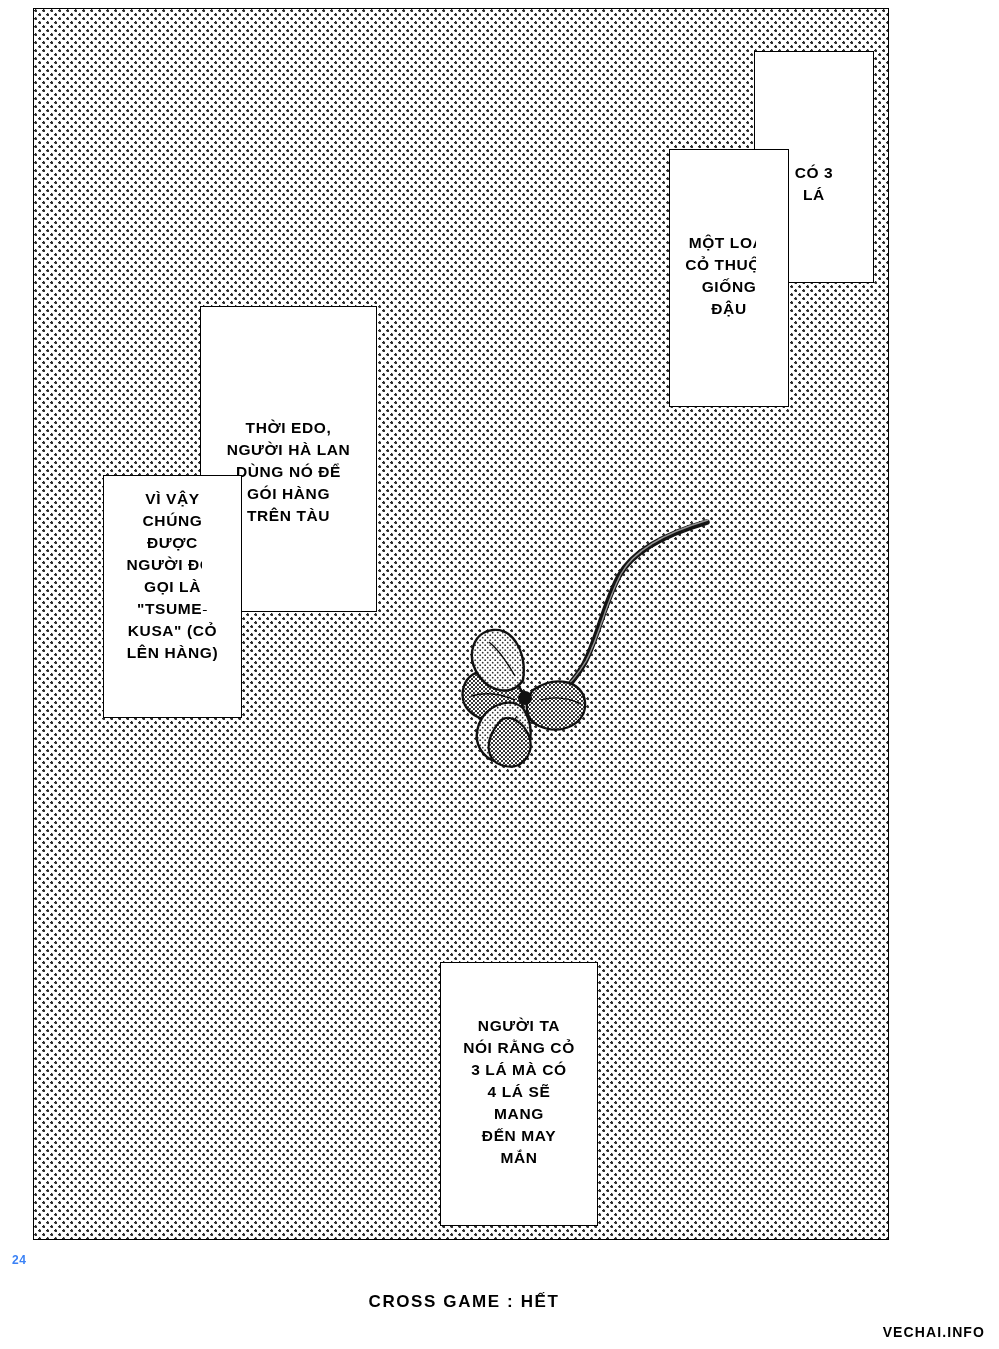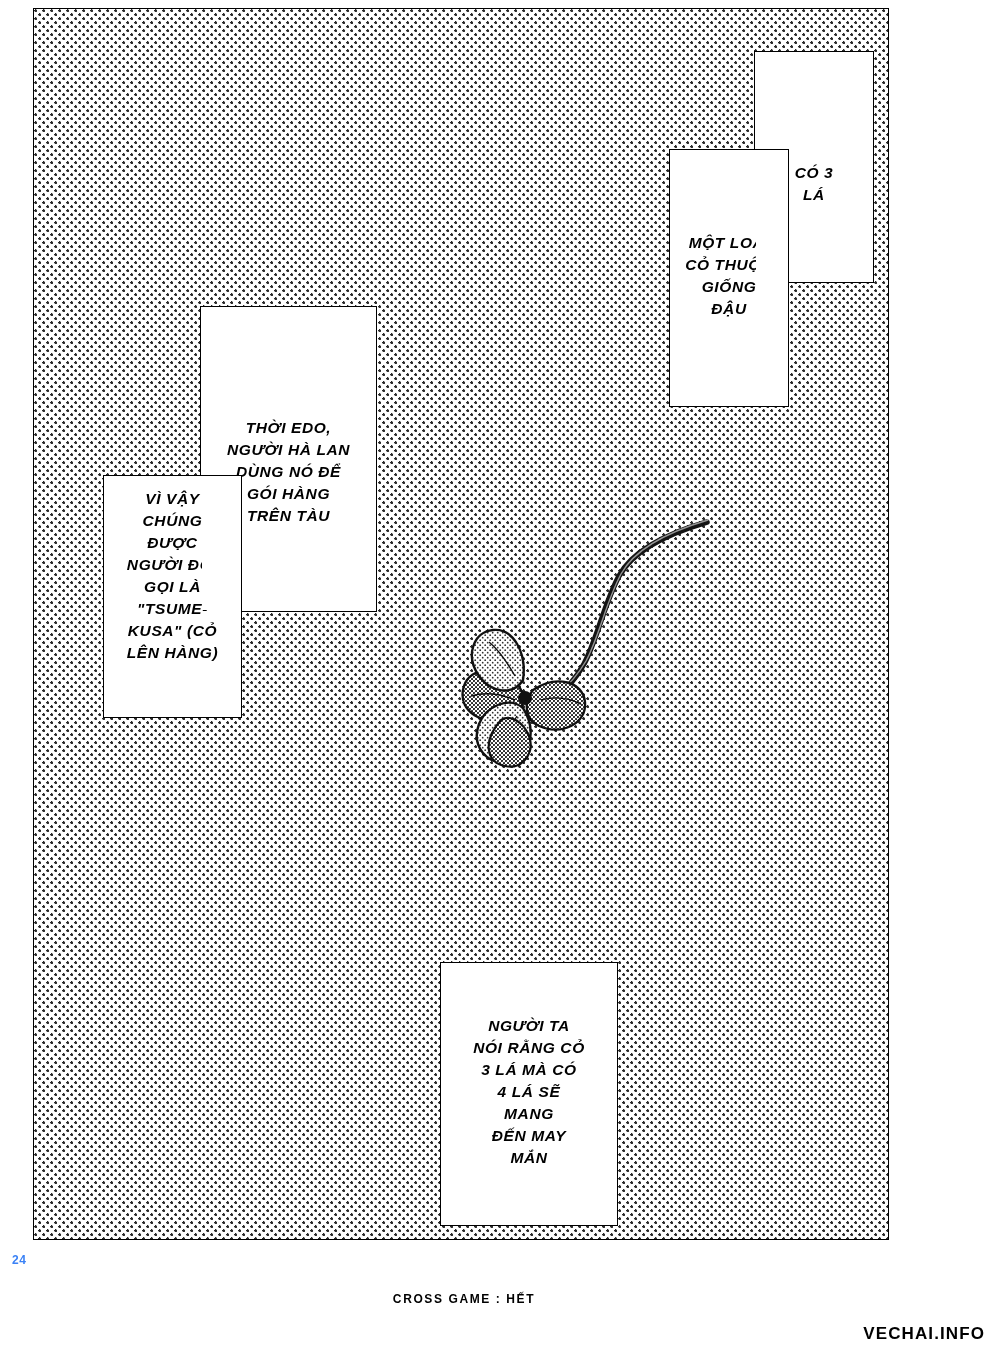--- a/index.html
+++ b/index.html
@@ -32,21 +32,20 @@
     height: 1232px;
     background-color: #ffffff;
     
     background-image:
       radial-gradient(circle at 1.6px 1.6px, #2b2b2b 1.25px, rgba(255,255,255,0) 1.5px),
       radial-gradient(circle at 1.6px 1.6px, #2b2b2b 1.25px, rgba(255,255,255,0) 1.5px);
     background-size: 8px 8px, 8px 8px;
     background-position: 0 0, 4px 4px;
     border: 1px solid #000000;
     box-sizing: border-box;
-    font-style: italic;
   }
 
   
   .balloon {
     position: absolute;
     background: #ffffff;
     border: 1.5px solid #000000;
     box-sizing: border-box;
     display: flex;
     align-items: center;
@@ -116,21 +115,21 @@
     left: 168px;
     top: 468px;
     width: 38px;
     height: 133px;
   }
 
   
   #balloon-nguoita {
     left: 406px;
     top: 953px;
-    width: 178px;
+    width: 158px;
     height: 264px;
     z-index: 4;
     align-items: flex-start;
     padding-top: 52px;
   }
 
   
   #clover {
     position: absolute;
     left: 415px;
@@ -149,30 +148,30 @@
     font-weight: 700;
     color: #3b82f6;
     letter-spacing: 0.5px;
   }
   #end-caption {
     position: absolute;
     left: 0;
     top: 1292px;
     width: 928px;
     text-align: center;
-    font-size: 12px;
+    font-size: 17px;
     font-weight: 700;
     color: #000000;
     letter-spacing: 1.6px;
   }
   #watermark {
     position: absolute;
     right: 14px;
     top: 1324px;
-    font-size: 17px;
+    font-size: 14px;
     font-weight: 700;
     color: #000000;
     letter-spacing: 1.1px;
   }
 </style>
 </head>
 <body>
 
 <div id="page">
 

